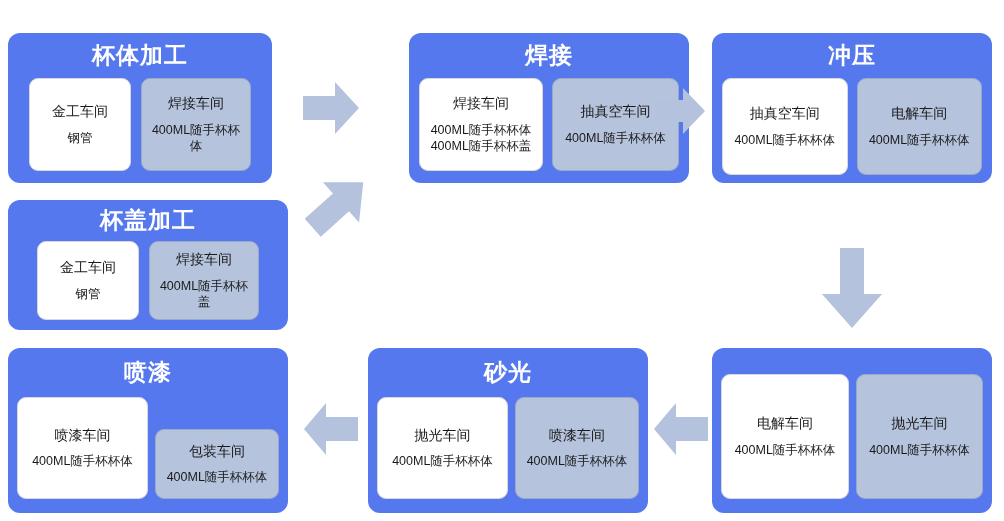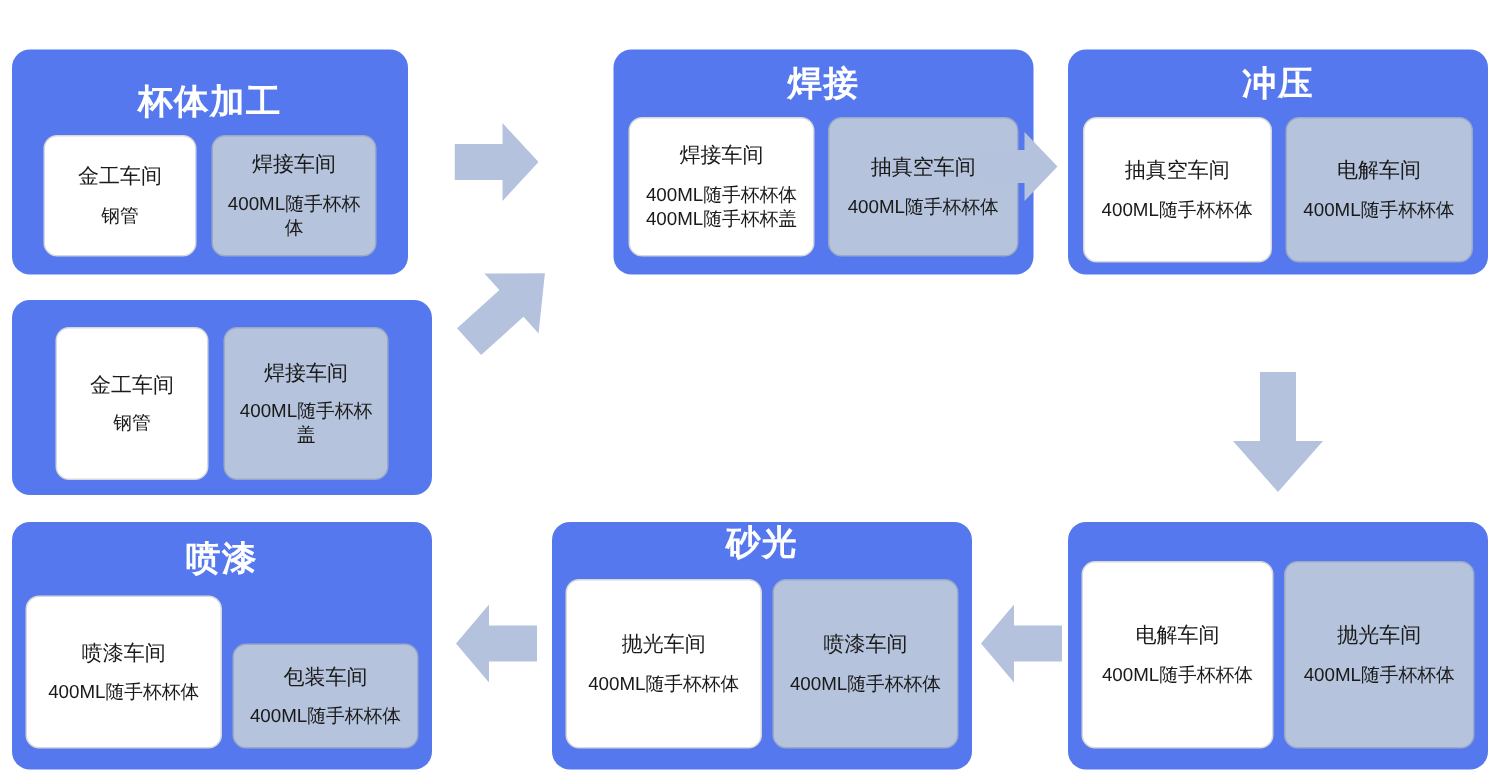--- a/index.html
+++ b/index.html
@@ -66,21 +66,21 @@
 
   
   .arrow{position:absolute;}
   .arrow svg{display:block;}
 </style>
 </head>
 <body>
 
 <div id="stage">
 
-  <div class="card" style="left:8px;top:33px;width:264px;height:150px;padding:23px 10px 12px;">
+  <div class="card" style="left:8px;top:33px;width:264px;height:150px;padding:11px 10px 12px;">
     <div class="card-title">杯体加工</div>
     <div class="slot-row" style="gap:10px;margin-top:11px;">
       <div class="slot white" style="width:102px;">
         <div class="slot-name">金工车间</div>
         <div class="slot-item">
           <div>钢管</div>
         </div>
       </div>
       <div class="slot gray" style="width:110px;">
         <div class="slot-name">焊接车间</div>
@@ -134,20 +134,21 @@
       <div class="slot gray" style="width:126px;">
         <div class="slot-name">电解车间</div>
         <div class="slot-item">
           <div>400ML随手杯杯体</div>
         </div>
       </div>
     </div>
   </div>
 
   <div class="card" style="left:8px;top:200px;width:280px;height:130px;padding:9px 10px 10px;">
+    <div class="card-title">杯盖加工</div>
     <div class="slot-row" style="gap:10px;margin-top:9px;">
       <div class="slot white" style="width:102px;">
         <div class="slot-name">金工车间</div>
         <div class="slot-item">
           <div>钢管</div>
         </div>
       </div>
       <div class="slot gray" style="width:110px;">
         <div class="slot-name">焊接车间</div>
         <div class="slot-item">
@@ -188,21 +189,21 @@
       </div>
     </div>
   </div>
 
   <div class="arrow" style="left:304px;top:403px;">
     <svg width="54" height="52" viewBox="0 0 54 52">
       <path d="M54,14 L22,14 L22,0 L0,26 L22,52 L22,38 L54,38 Z" fill="#b4c2de"></path>
     </svg>
   </div>
 
-  <div class="card" style="left:368px;top:348px;width:280px;height:165px;padding:2px 9px 14px;">
+  <div class="card" style="left:368px;top:348px;width:280px;height:165px;padding:13px 9px 14px;">
     <div class="card-title">砂光</div>
     <div class="slot-row" style="gap:7px;margin-top:13px;">
       <div class="slot white" style="width:131px;">
         <div class="slot-name">抛光车间</div>
         <div class="slot-item">
           <div>400ML随手杯杯体</div>
         </div>
       </div>
       <div class="slot gray" style="width:124px;">
         <div class="slot-name">喷漆车间</div>

